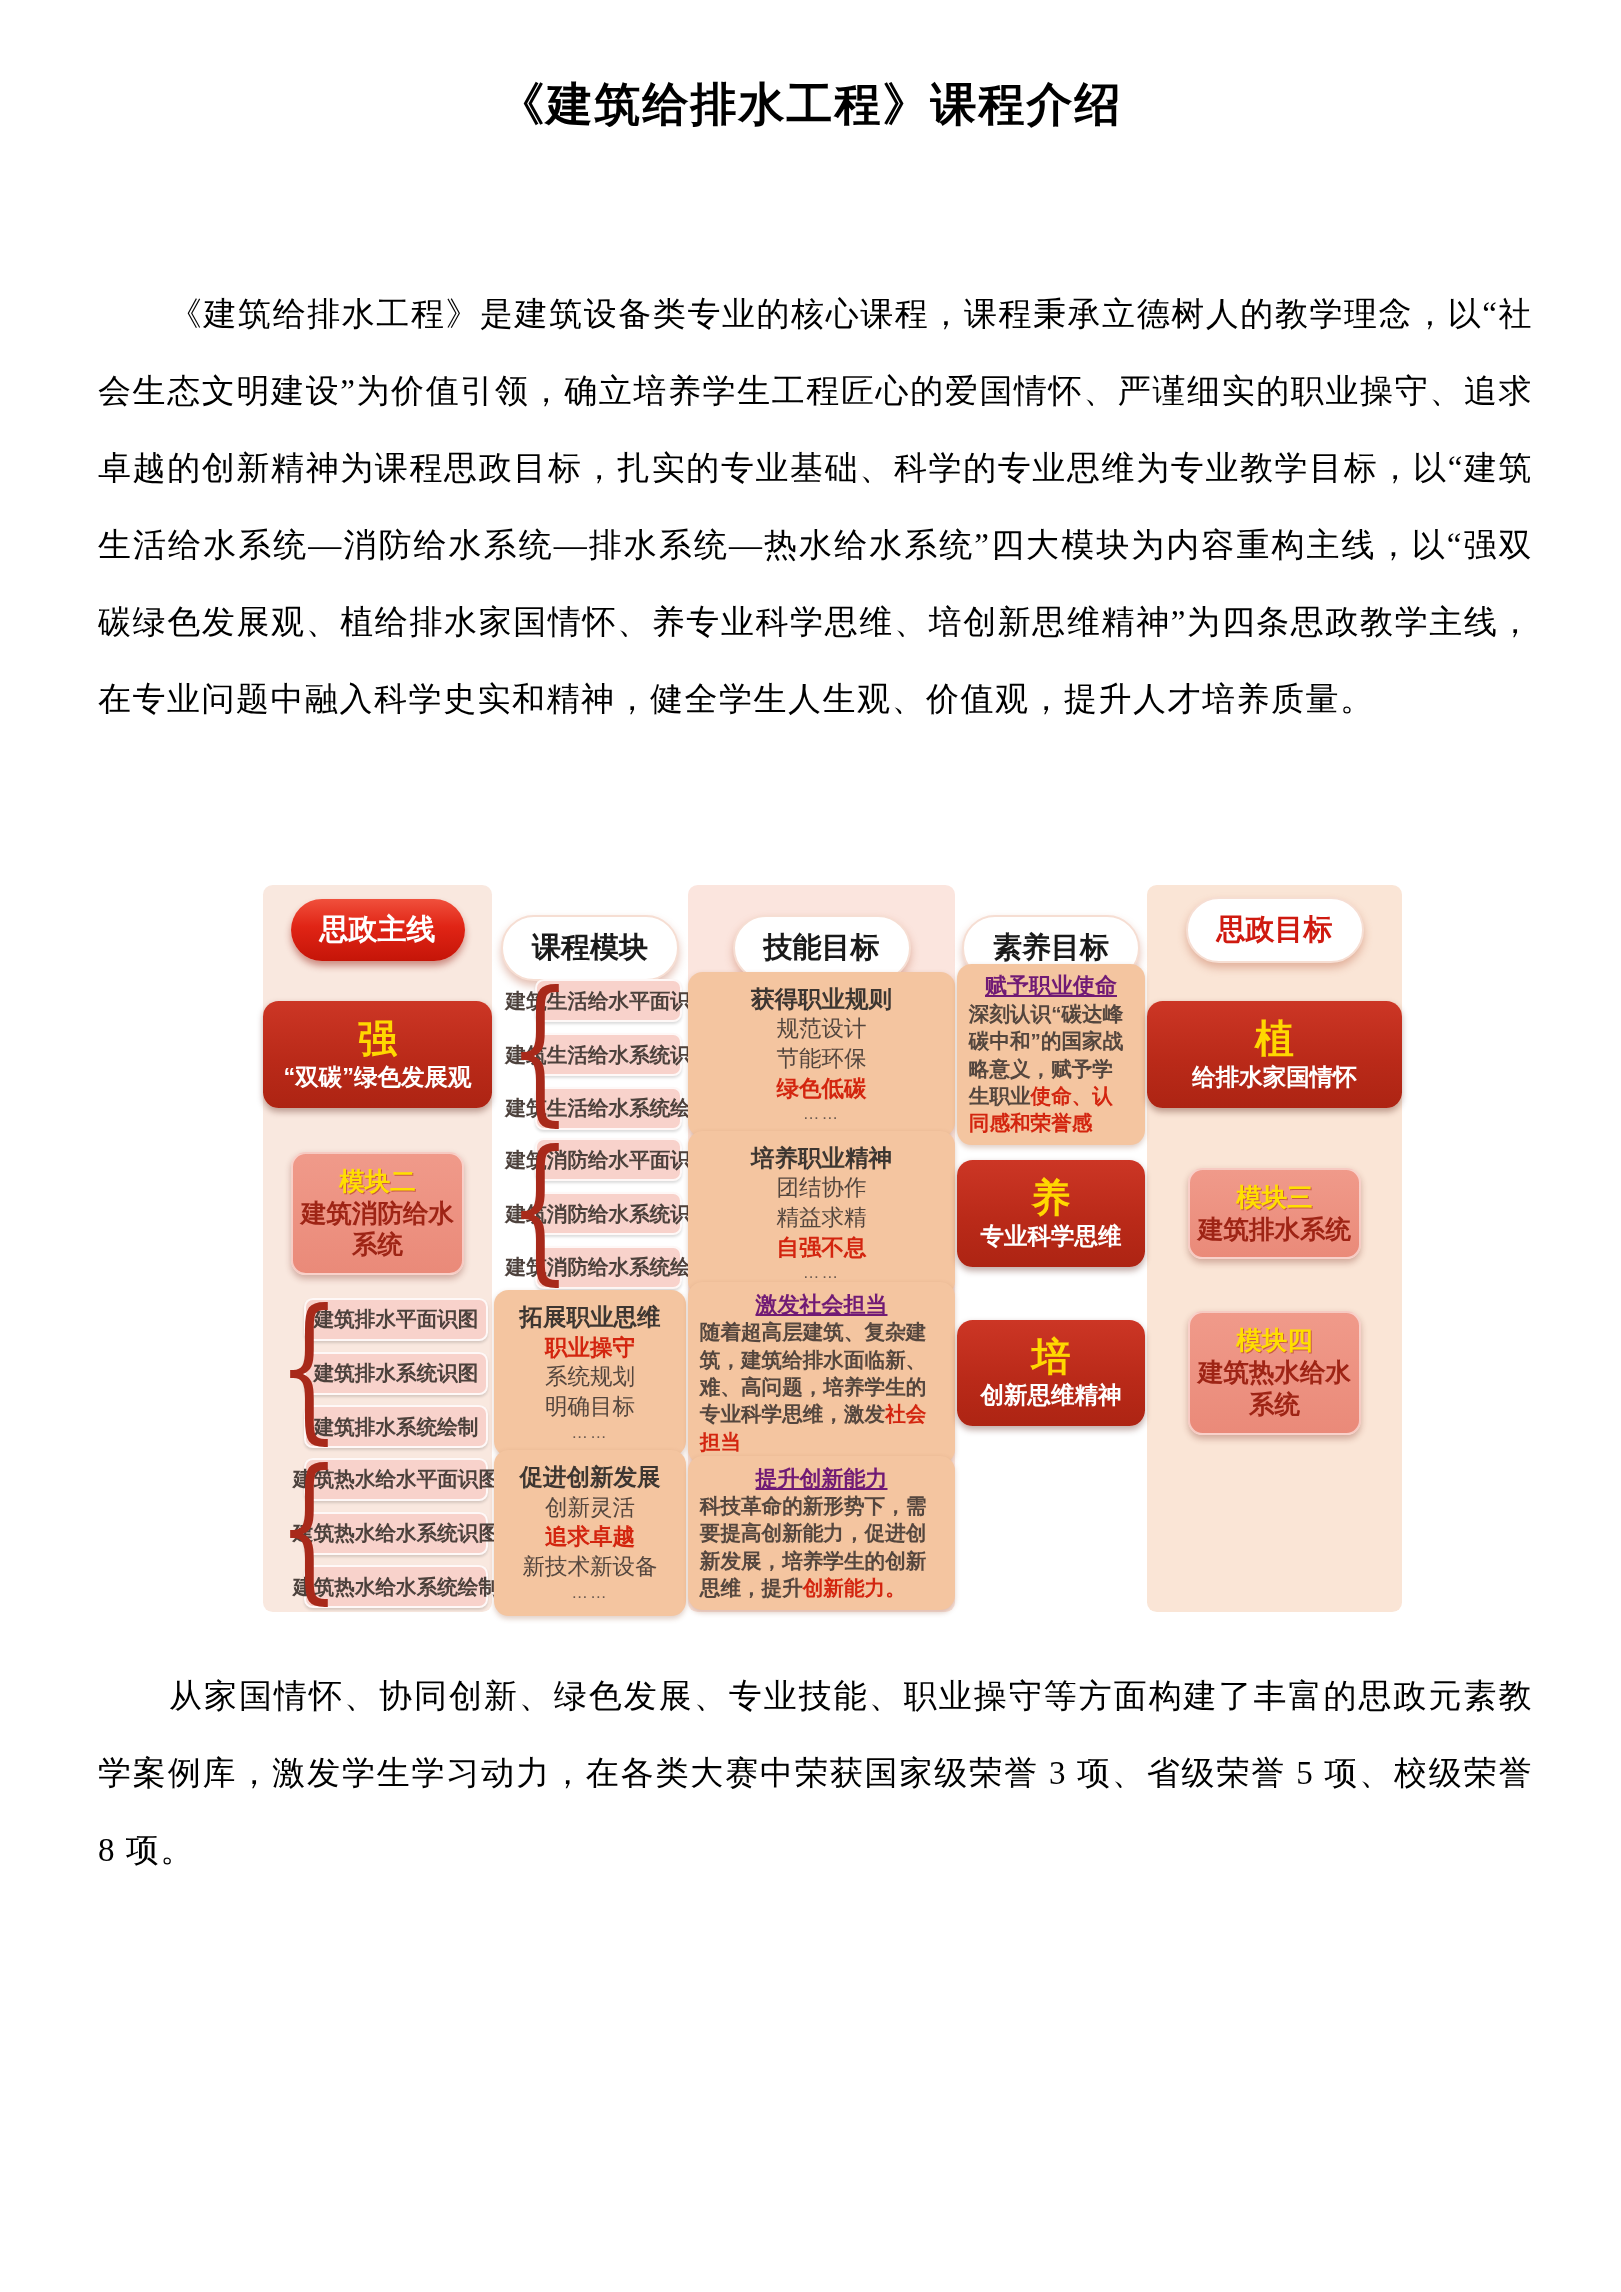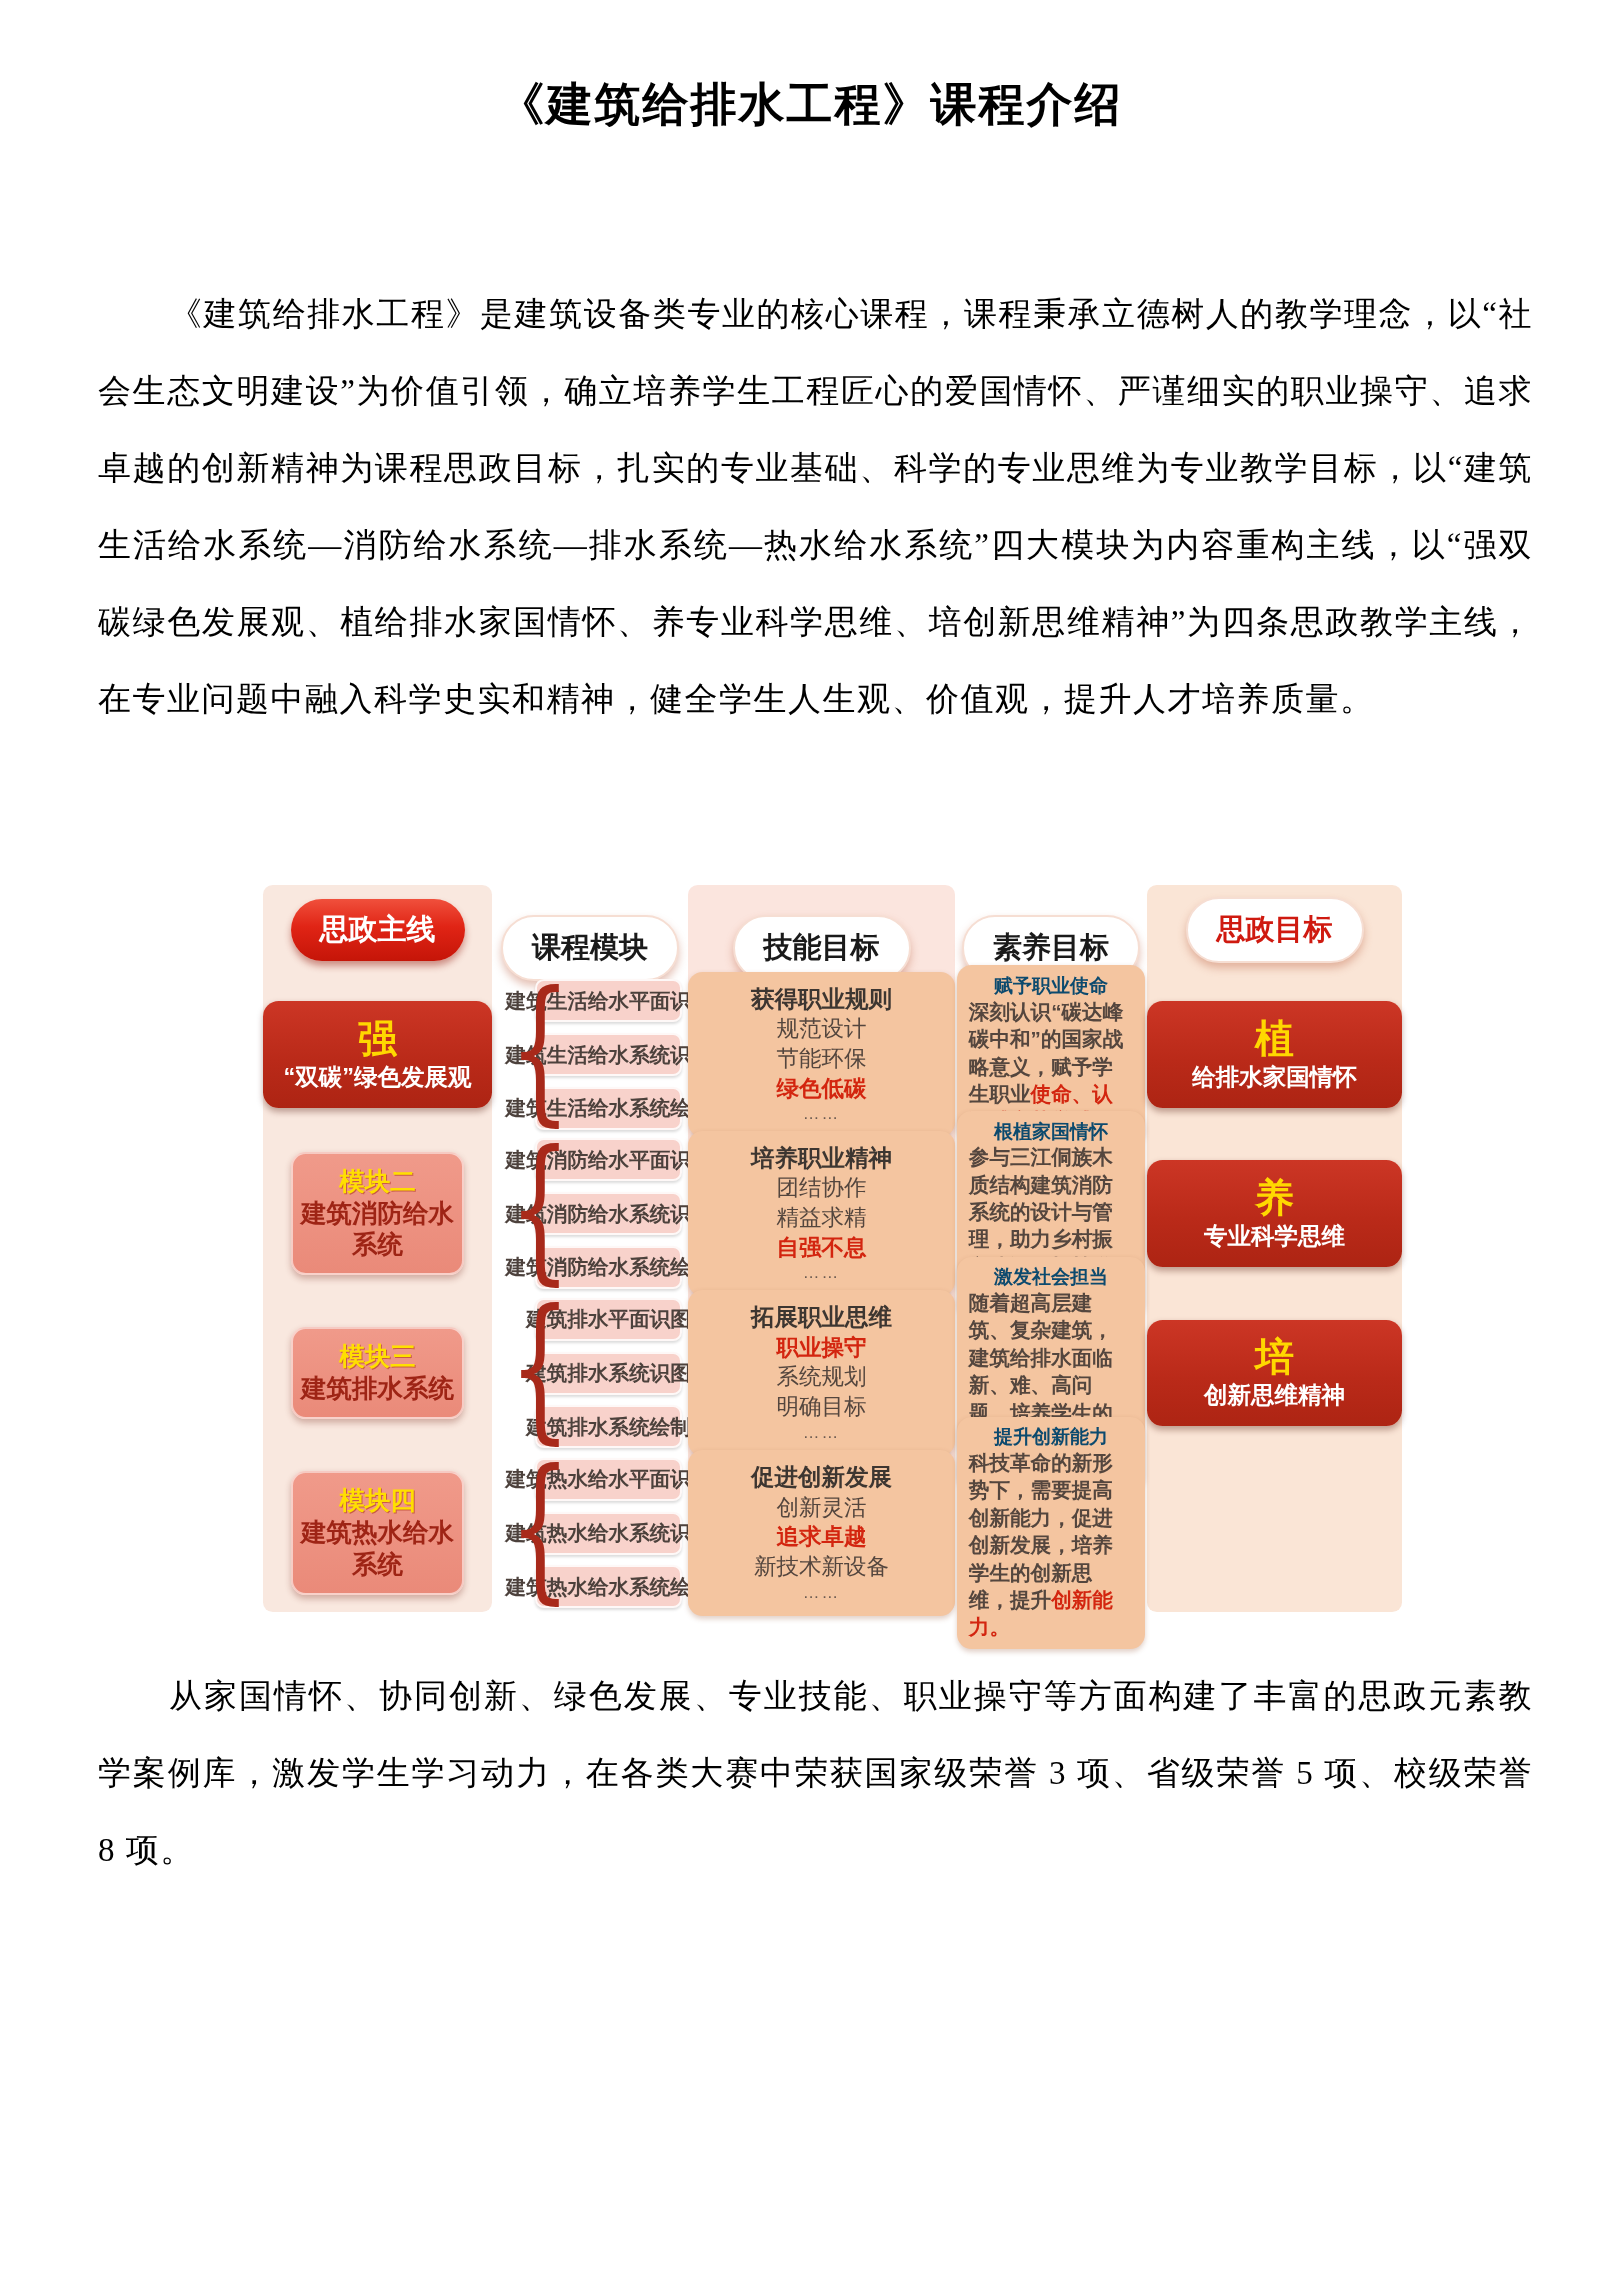--- a/index.html
+++ b/index.html
@@ -67,22 +67,22 @@
   .qualbox{width:100%;box-sizing:border-box;border-radius:14.7px;margin:5.9px 0;padding:11.8px 3.9px;
     background:#f4c5a0;box-shadow:0 2.9px 4.9px rgba(140,70,40,.25);text-align:center;}
   .qualbox .qtitle{display:block;font-size:23.5px;font-weight:bold;color:#3d3631;line-height:1.3;}
   .qualbox .qline{display:block;font-size:22.5px;color:#54463e;line-height:1.32;}
   .qualbox .qline.red{color:#d3250f;font-weight:bold;}
   .qualbox .qline.dots{font-size:16.7px;letter-spacing:2px;color:#6a5a50;}
 
   
   .ideobox{width:100%;box-sizing:border-box;border-radius:14.7px;margin:4.9px 0;padding:8.8px 11.8px;
     background:#f4c5a0;box-shadow:0 2.9px 4.9px rgba(140,70,40,.25);}
-  .ideobox .ititle{display:block;text-align:center;font-size:19px;font-weight:bold;color:#0c4a6e;
-    line-height:1.25;}
+  .ideobox .ititle{display:block;text-align:center;font-size:22px;font-weight:bold;color:#701a75;
+    line-height:1.25;text-decoration:underline;}
   .ideobox .ibody{display:block;font-size:20.6px;font-weight:600;color:#54463e;line-height:1.33;
     text-align:left;}
   .ibody .red{color:#d3250f;font-weight:bold;}
 </style>
 </head>
 <body>
 
 <div class="page">
 
   <div class="doc-title">《建筑给排水工程》课程介绍</div>
@@ -164,26 +164,20 @@
       </div>
       <div class="cell">
         <div class="qualbox">
           <span class="qtitle">培养职业精神</span>
           <span class="qline">团结协作</span>
           <span class="qline">精益求精</span>
           <span class="qline red">自强不息</span>
           <span class="qline dots">……</span>
         </div>
       </div>
-      <div class="cell">
-        <div class="ideobox">
-          <span class="ititle">根植家国情怀</span>
-          <span class="ibody"><span>参与三江侗族木质结构建筑消防系统的设计与管理，助力乡村振兴建设，根植学生</span><span class="red">家国情怀</span><span></span></span>
-        </div>
-      </div>
 
       <div class="cell">
         <div class="mainbox">
           <span class="big">养</span>
           <span class="lbl">专业科学思维</span>
         </div>
       </div>
       <div class="cell">
         <div class="modbox">
           <span class="tag">模块三</span>

